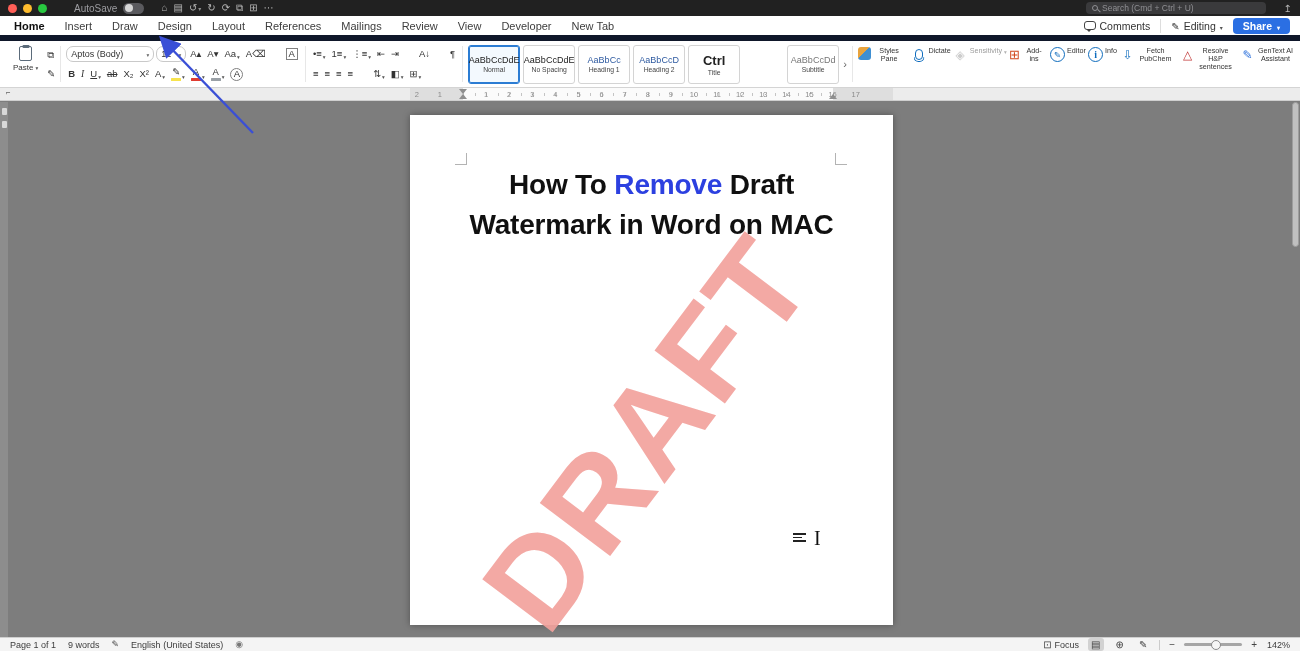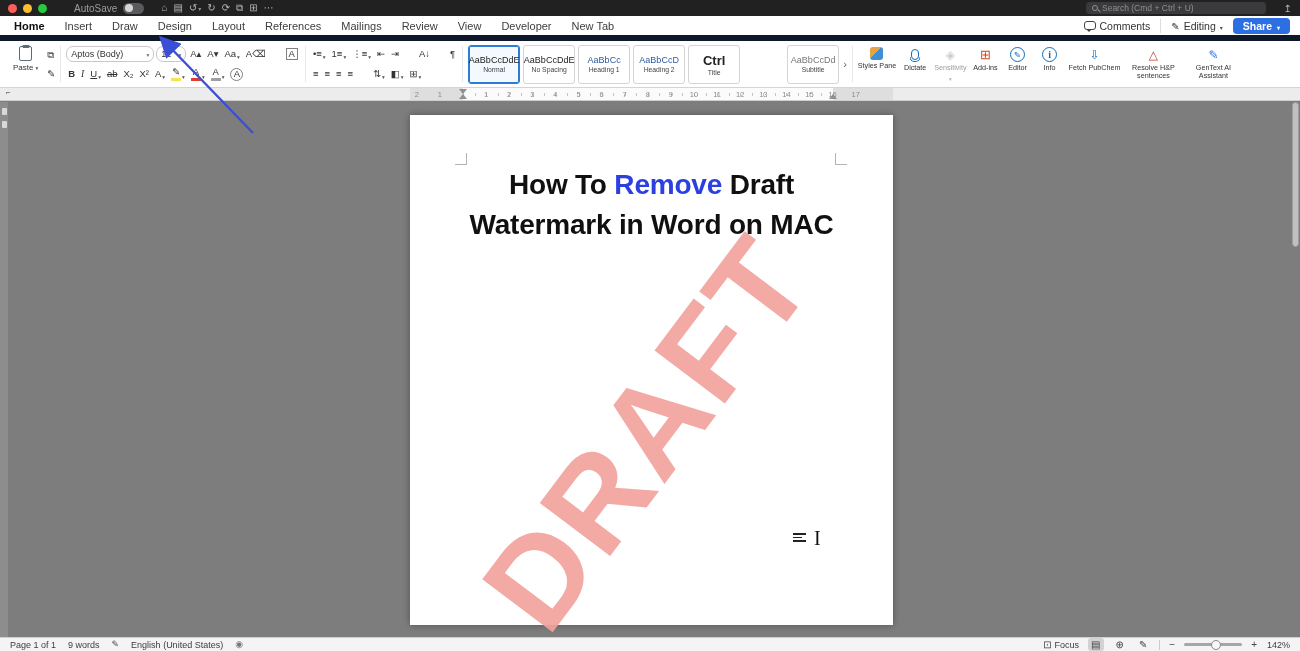--- a/index.html
+++ b/index.html
@@ -86,21 +86,21 @@
   .stylebox{width:52px;height:39px;border:1px solid #d4d4d4;border-radius:3px;background:#fff;color:#222;
             display:flex;flex-direction:column;align-items:center;justify-content:center;gap:1px}
   .stylebox.active{border-color:var(--accent);box-shadow:inset 0 0 0 1px var(--accent);background:#f3f9fe}
   .sample{font-size:9px;white-space:nowrap;color:inherit}
   .stylebox.big .sample{font-size:13px;font-weight:700}
   .slabel{font-size:6.8px;color:#444}
   .gmore{align-self:center;font-size:11px;color:#666;padding:0 2px}
   .gmore::after{content:"›"}
 
   .bigbtns{display:flex;align-items:stretch;gap:2px;padding:1px 0}
-  .bigbtn{display:flex;flex-direction:column;align-items:center;gap:2px;min-width:30px;max-width:58px;
+  .bigbtn{display:flex;gap:2px;min-width:30px;max-width:58px;
           padding:3px 2px 1px;font-size:7.2px;color:#333;text-align:center}
   .bigbtn .blabel{line-height:8px}
   .bigbtn .caret::after{font-size:5.5px;color:#666}
   .bigbtn.disabled{opacity:.5}
   .bicon{width:15px;height:15px;display:flex;align-items:center;justify-content:center;flex:0 0 auto}
   .ic-styles{background:linear-gradient(135deg,#e8a33d 0 45%,#3f8fd2 45% 100%);border-radius:3px;width:13px;height:13px}
   .ic-mic{position:relative}
   .ic-mic::before{content:"";width:6px;height:9px;border:1.4px solid #0f6cbd;border-radius:4px;display:block}
   .ic-mic::after{content:"";position:absolute;left:50%;bottom:0;width:9px;height:4px;border:1.4px solid #0f6cbd;
                  border-top:none;border-radius:0 0 5px 5px;transform:translateX(-50%)}

